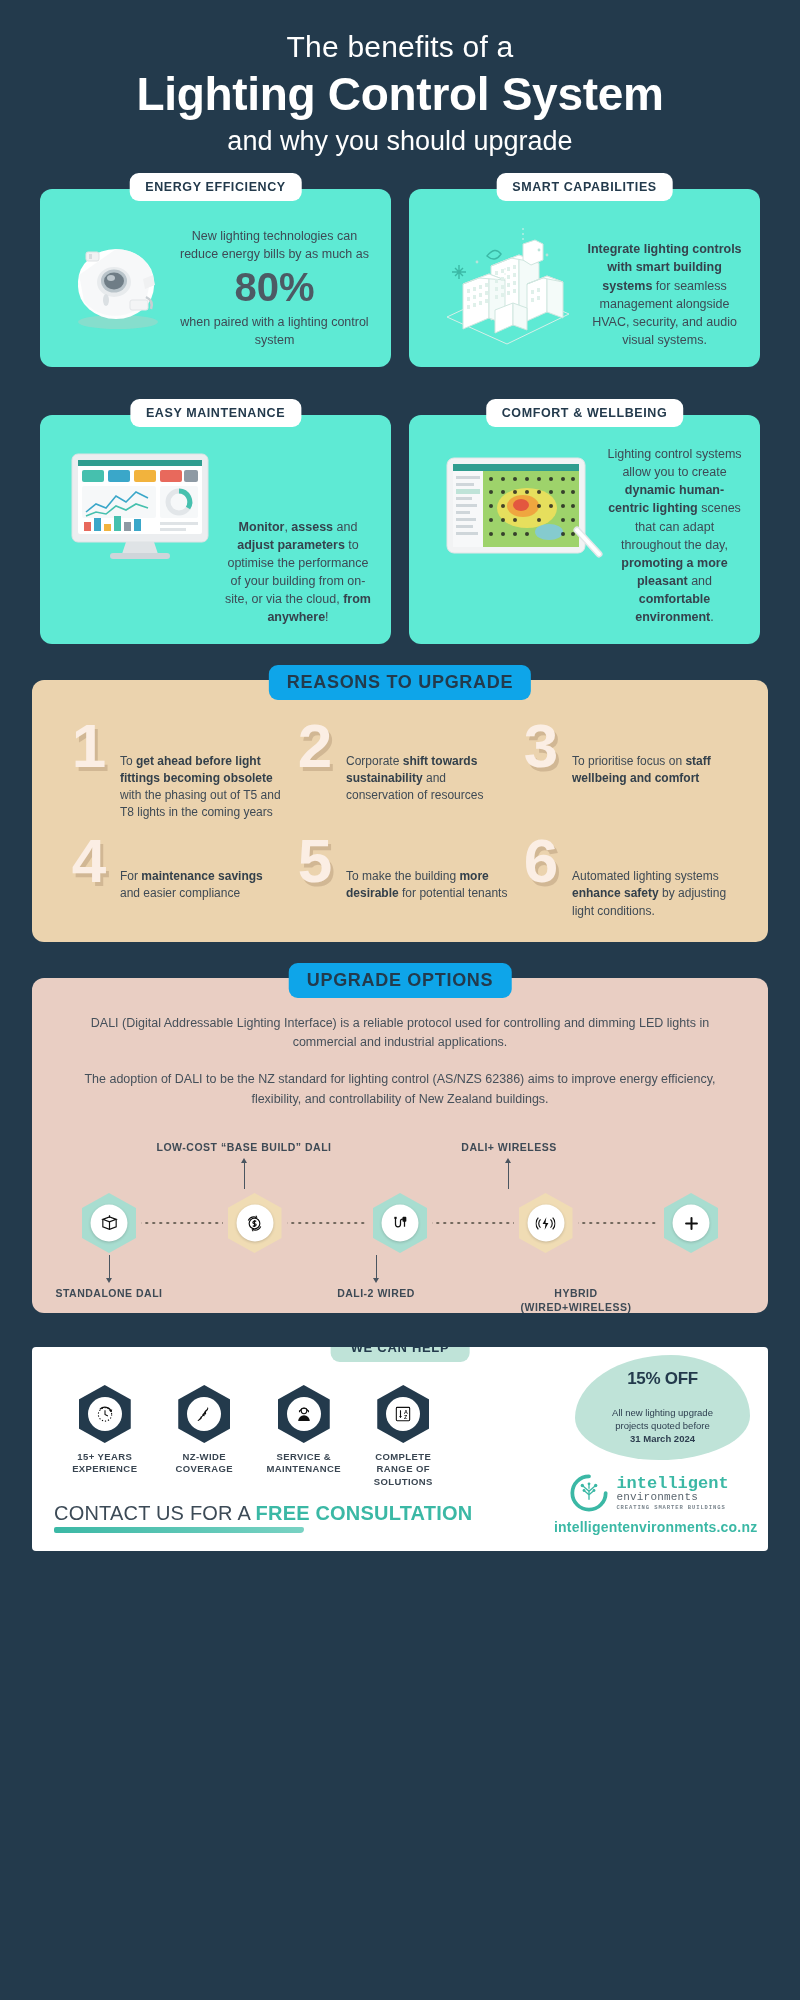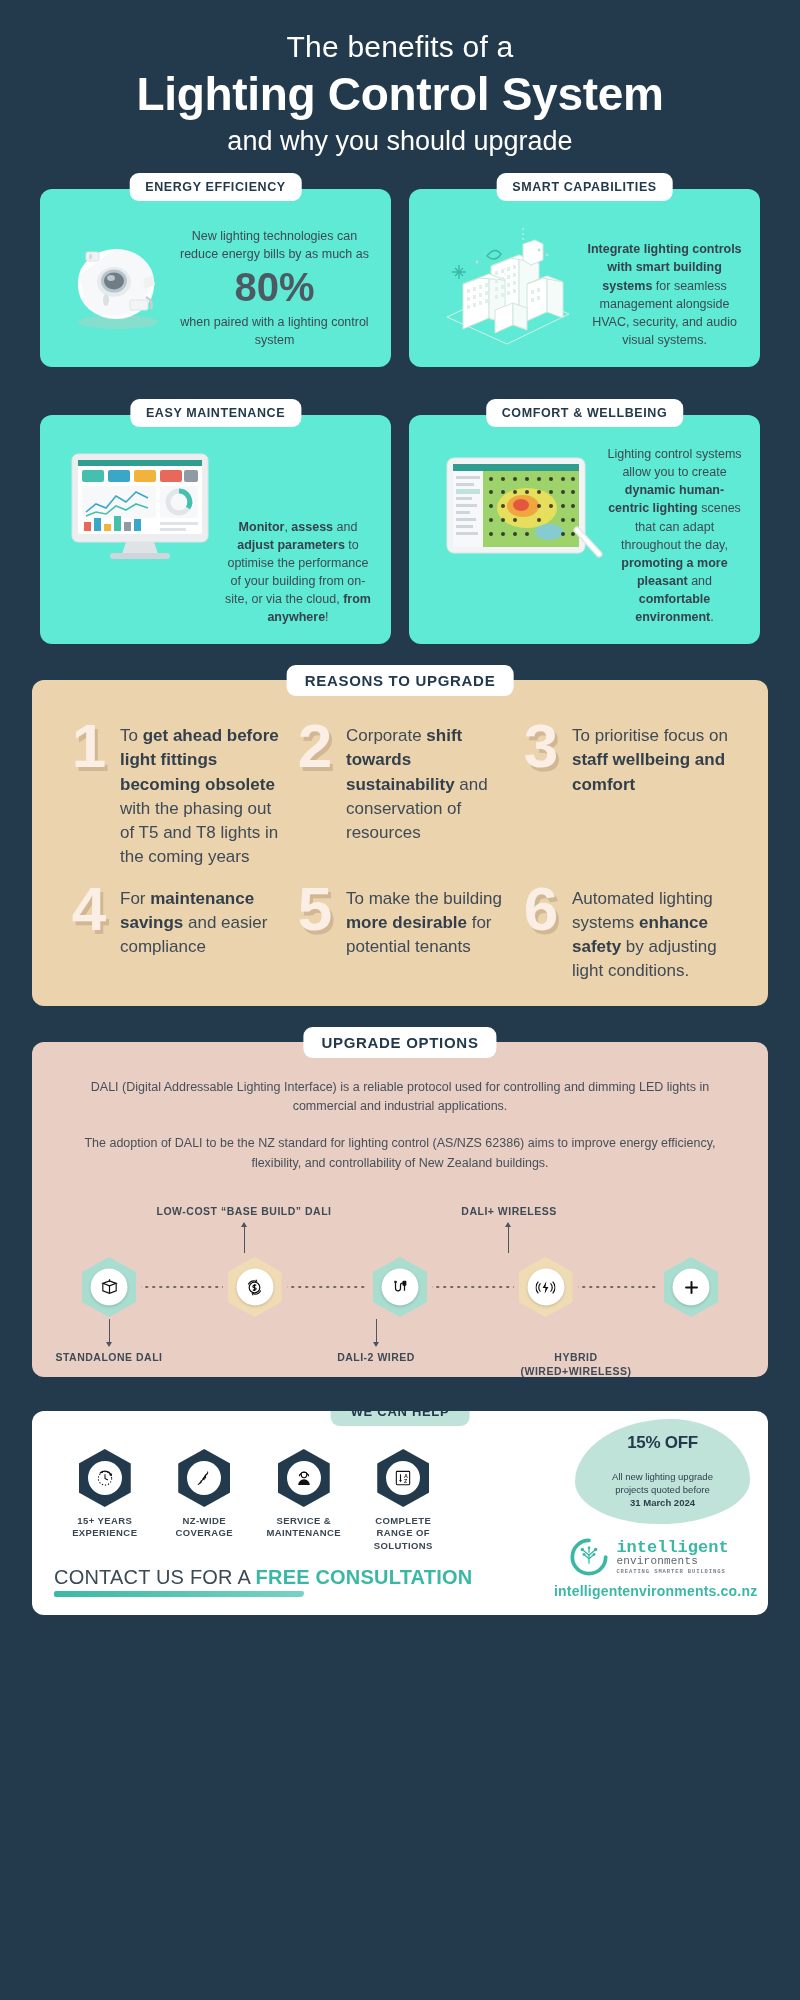--- a/index.html
+++ b/index.html
@@ -43,35 +43,35 @@
   .row2 { margin-top: 26px; }
   .row2 .card-art { height: 120px; }
 
   
   .panel {
     position: relative; margin: 36px 32px 0;
     border-radius: 12px; padding: 34px 22px 22px;
   }
   .panel-tab {
     position: absolute; top: -15px; left: 50%; transform: translateX(-50%);
-    background: #ffffff; border-radius: 9px; padding: 7px 18px;
-    font-size: 15px; font-weight: 700; letter-spacing: .7px; color: #233a4c; white-space: nowrap;
+    background: #0ea5e9; border-radius: 9px; padding: 7px 18px;
+    font-size: 18px; font-weight: 700; letter-spacing: .7px; color: #233a4c; white-space: nowrap;
   }
   .panel.reasons { background: #ebd3ae; }
   .panel.options { background: #e9cec3; }
 
   
   .reason-grid { display: grid; grid-template-columns: repeat(3, 1fr); gap: 14px 10px; padding: 6px 12px 0; }
   .reason { display: flex; gap: 8px; align-items: flex-start; }
   .reason-num {
     font-size: 62px; font-weight: 700; line-height: .85;
     color: #fbeee4; text-shadow: 3px 4px 0 rgba(150,120,90,.30);
     flex: 0 0 auto; min-width: 46px; text-align: center;
   }
-  .reason-txt { font-size: 17px; line-height: 1.42; color: #3e4a55; padding-top: 4px; }
+  .reason-txt { font-size: 12px; line-height: 1.42; color: #3e4a55; padding-top: 4px; margin-top: 29px; }
   .reason-txt b { font-weight: 700; color: #33404b; }
 
   
   .opt-para { font-size: 12.5px; line-height: 1.55; text-align: center; color: #45505a; padding: 2px 14px; }
   .opt-para + .opt-para { margin-top: 14px; }
 
   .timeline { position: relative; margin-top: 30px; height: 150px; }
   .tl-row { position: absolute; top: 52px; left: 28px; right: 28px; display: flex; align-items: center; justify-content: space-between; }
   .hexwrap { position: relative; width: 54px; height: 60px; flex: 0 0 auto; }
   .hex {
@@ -94,21 +94,21 @@
   .tl-label { position: absolute; font-size: 10.5px; font-weight: 700; letter-spacing: .5px; color: #3e4a55; text-align: center; white-space: nowrap; }
   .tl-label.multi { white-space: normal; line-height: 1.3; }
   .tl-tick { position: absolute; width: 1px; background: #4a5560; }
   .tl-arrow { position: absolute; width: 0; height: 0; border-left: 3px solid transparent; border-right: 3px solid transparent; }
   .arr-down { border-top: 5px solid #4a5560; }
   .arr-up { border-bottom: 5px solid #4a5560; }
 
   
   .help {
     position: relative; margin: 34px 32px 0;
-    background: #ffffff; border-radius: 12px; padding: 30px 22px 18px;
+    background: #ffffff; border-radius: 4px; padding: 30px 22px 18px;
     overflow: hidden;
   }
   .help-tab {
     position: absolute; top: -14px; left: 50%; transform: translateX(-50%);
     background: #bfe3d8; border-radius: 9px; padding: 7px 20px;
     font-size: 13px; font-weight: 700; letter-spacing: .7px; color: #233a4c; white-space: nowrap; z-index: 3;
   }
   .usps { display: flex; gap: 6px; padding: 8px 4px 0; width: 400px; }
   .usp { flex: 1 1 0; text-align: center; }
   .usp-hex {

